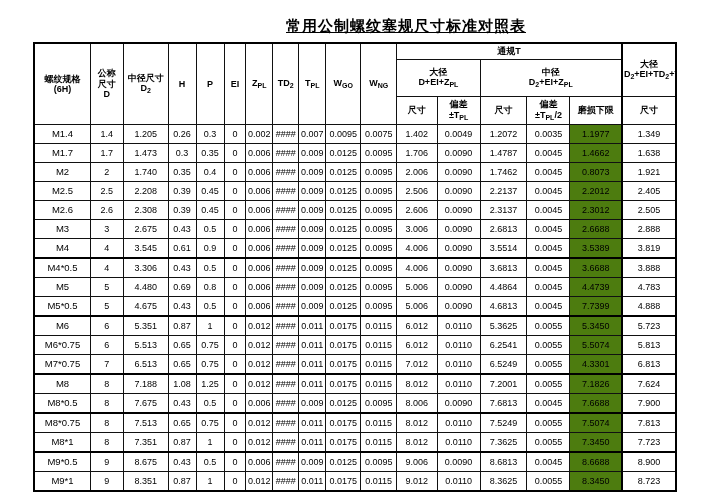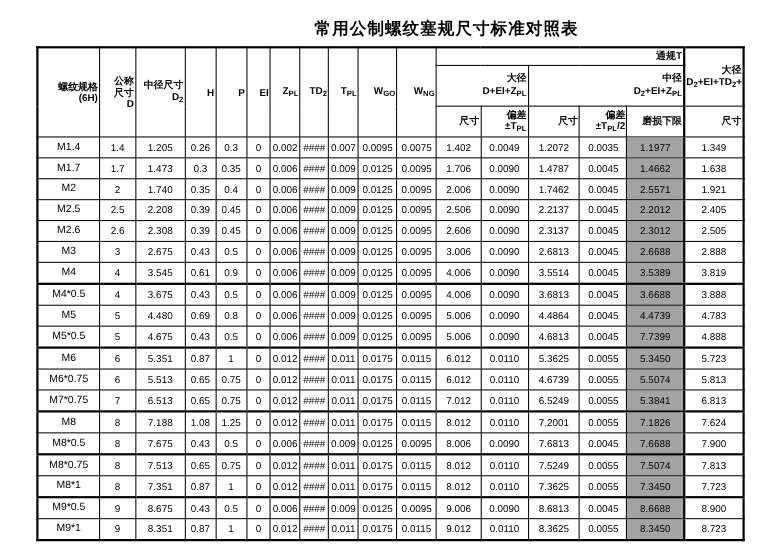--- a/index.html
+++ b/index.html
@@ -1,31 +1,31 @@
 <!DOCTYPE html>
 <html><head>
 <meta charset="utf-8">
 <style>
   html,body{margin:0;padding:0;background:#ffffff;width:708px;height:500px;overflow:hidden;}
   body{font-family:"Liberation Sans","DejaVu Sans",sans-serif;color:#000;}
   .page-title{position:absolute;top:17px;left:0;width:708px;text-align:center;
     font-family:"Liberation Serif","DejaVu Serif",serif;font-size:15px;font-weight:600;
-    letter-spacing:1px;padding-left:104px;box-sizing:border-box;}
+    letter-spacing:1px;padding-left:104px;box-sizing:border-box;text-decoration:underline;}
   .tbl-wrap{position:absolute;left:33px;top:42px;width:644px;}
   table{border-collapse:collapse;table-layout:fixed;width:100%;}
   th,td{border:1px solid #111;padding:0 1px;text-align:center;vertical-align:middle;
     font-size:9px;line-height:1.15;overflow:hidden;white-space:nowrap;}
-  th{font-weight:bold;text-align:right;}
+  th{font-weight:bold;}
   table{border:2px solid #000;}
   tr.hdr-a th{height:15px;}
   tr.hdr-b th{height:36px;}
   tr.hdr-c th{height:27px;font-weight:bold;}
   tbody td{height:18px;font-size:9px;}
   tbody td.spec{font-size:9.5px;margin-top:40px;}
-  td.hl{background:#a3a3a3;}
+  td.hl{background:#4d7c0f;}
   .thick-left{border-left:2.5px solid #000;}
   tr.group-end td{border-bottom:2px solid #000;}
   sub{font-size:7px;vertical-align:-2px;}
   col.c0{width:8.8%}col.c1{width:5.1%}col.c2{width:7.0%}col.c3{width:4.35%}
   col.c4{width:4.35%}col.c5{width:3.4%}col.c6{width:4.2%}col.c7{width:4.05%}
   col.c8{width:4.2%}col.c9{width:5.45%}col.c10{width:5.6%}col.c11{width:6.3%}
   col.c12{width:6.7%}col.c13{width:7.3%}col.c14{width:6.7%}col.c15{width:8.1%}
   col.c16{width:8.4%}
 </style>
 </head>
@@ -131,21 +131,21 @@
           <td>0</td>
           <td>0.006</td>
           <td>####</td>
           <td>0.009</td>
           <td>0.0125</td>
           <td>0.0095</td>
           <td>2.006</td>
           <td>0.0090</td>
           <td>1.7462</td>
           <td>0.0045</td>
-          <td class="hl">2.5571</td>
+          <td class="hl">0.8073</td>
           <td class="thick-left">1.921</td>
         </tr>
         <tr>
           <td class="spec">M2.5</td>
           <td>2.5</td>
           <td>2.208</td>
           <td>0.39</td>
           <td>0.45</td>
           <td>0</td>
           <td>0.006</td>
@@ -213,21 +213,21 @@
           <td>4.006</td>
           <td>0.0090</td>
           <td>3.5514</td>
           <td>0.0045</td>
           <td class="hl">3.5389</td>
           <td class="thick-left">3.819</td>
         </tr>
         <tr>
           <td class="spec">M4*0.5</td>
           <td>4</td>
-          <td>3.675</td>
+          <td>3.306</td>
           <td>0.43</td>
           <td>0.5</td>
           <td>0</td>
           <td>0.006</td>
           <td>####</td>
           <td>0.009</td>
           <td>0.0125</td>
           <td>0.0095</td>
           <td>4.006</td>
           <td>0.0090</td>
@@ -300,42 +300,42 @@
           <td>0.65</td>
           <td>0.75</td>
           <td>0</td>
           <td>0.012</td>
           <td>####</td>
           <td>0.011</td>
           <td>0.0175</td>
           <td>0.0115</td>
           <td>6.012</td>
           <td>0.0110</td>
-          <td>4.6739</td>
+          <td>6.2541</td>
           <td>0.0055</td>
           <td class="hl">5.5074</td>
           <td class="thick-left">5.813</td>
         </tr>
         <tr class="group-end">
           <td class="spec">M7*0.75</td>
           <td>7</td>
           <td>6.513</td>
           <td>0.65</td>
           <td>0.75</td>
           <td>0</td>
           <td>0.012</td>
           <td>####</td>
           <td>0.011</td>
           <td>0.0175</td>
           <td>0.0115</td>
           <td>7.012</td>
           <td>0.0110</td>
           <td>6.5249</td>
           <td>0.0055</td>
-          <td class="hl">5.3841</td>
+          <td class="hl">4.3301</td>
           <td class="thick-left">6.813</td>
         </tr>
         <tr>
           <td class="spec">M8</td>
           <td>8</td>
           <td>7.188</td>
           <td>1.08</td>
           <td>1.25</td>
           <td>0</td>
           <td>0.012</td>

